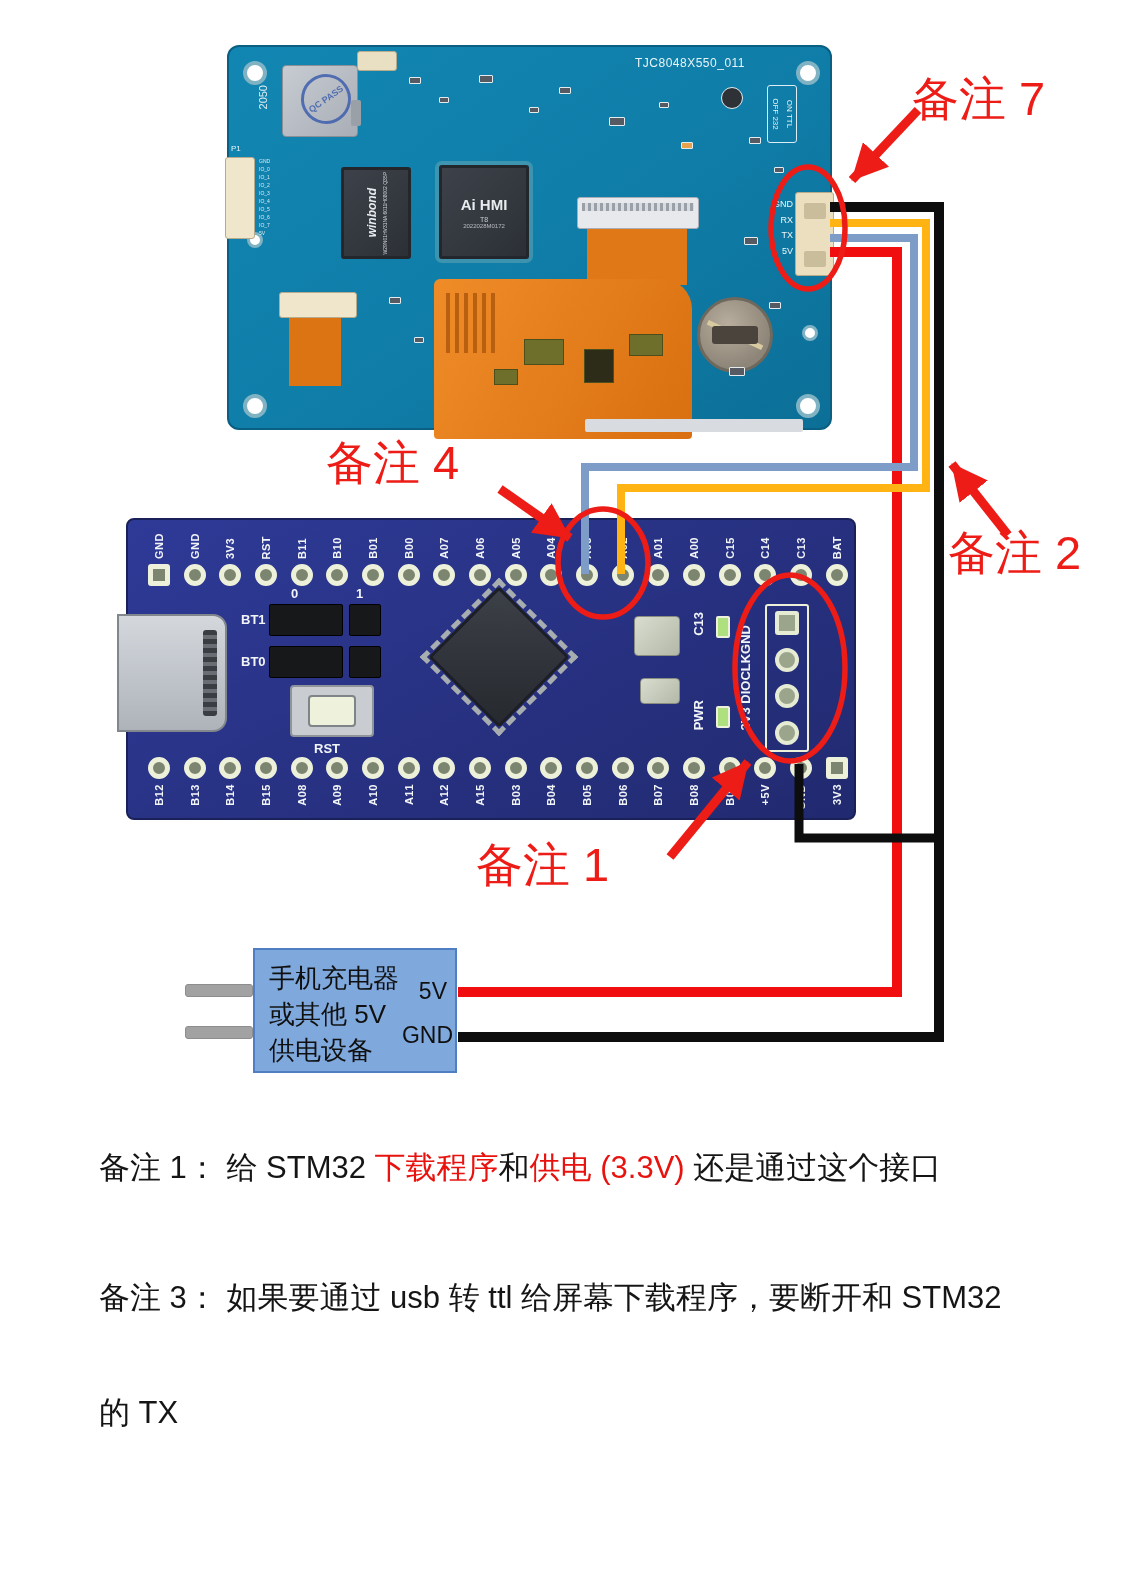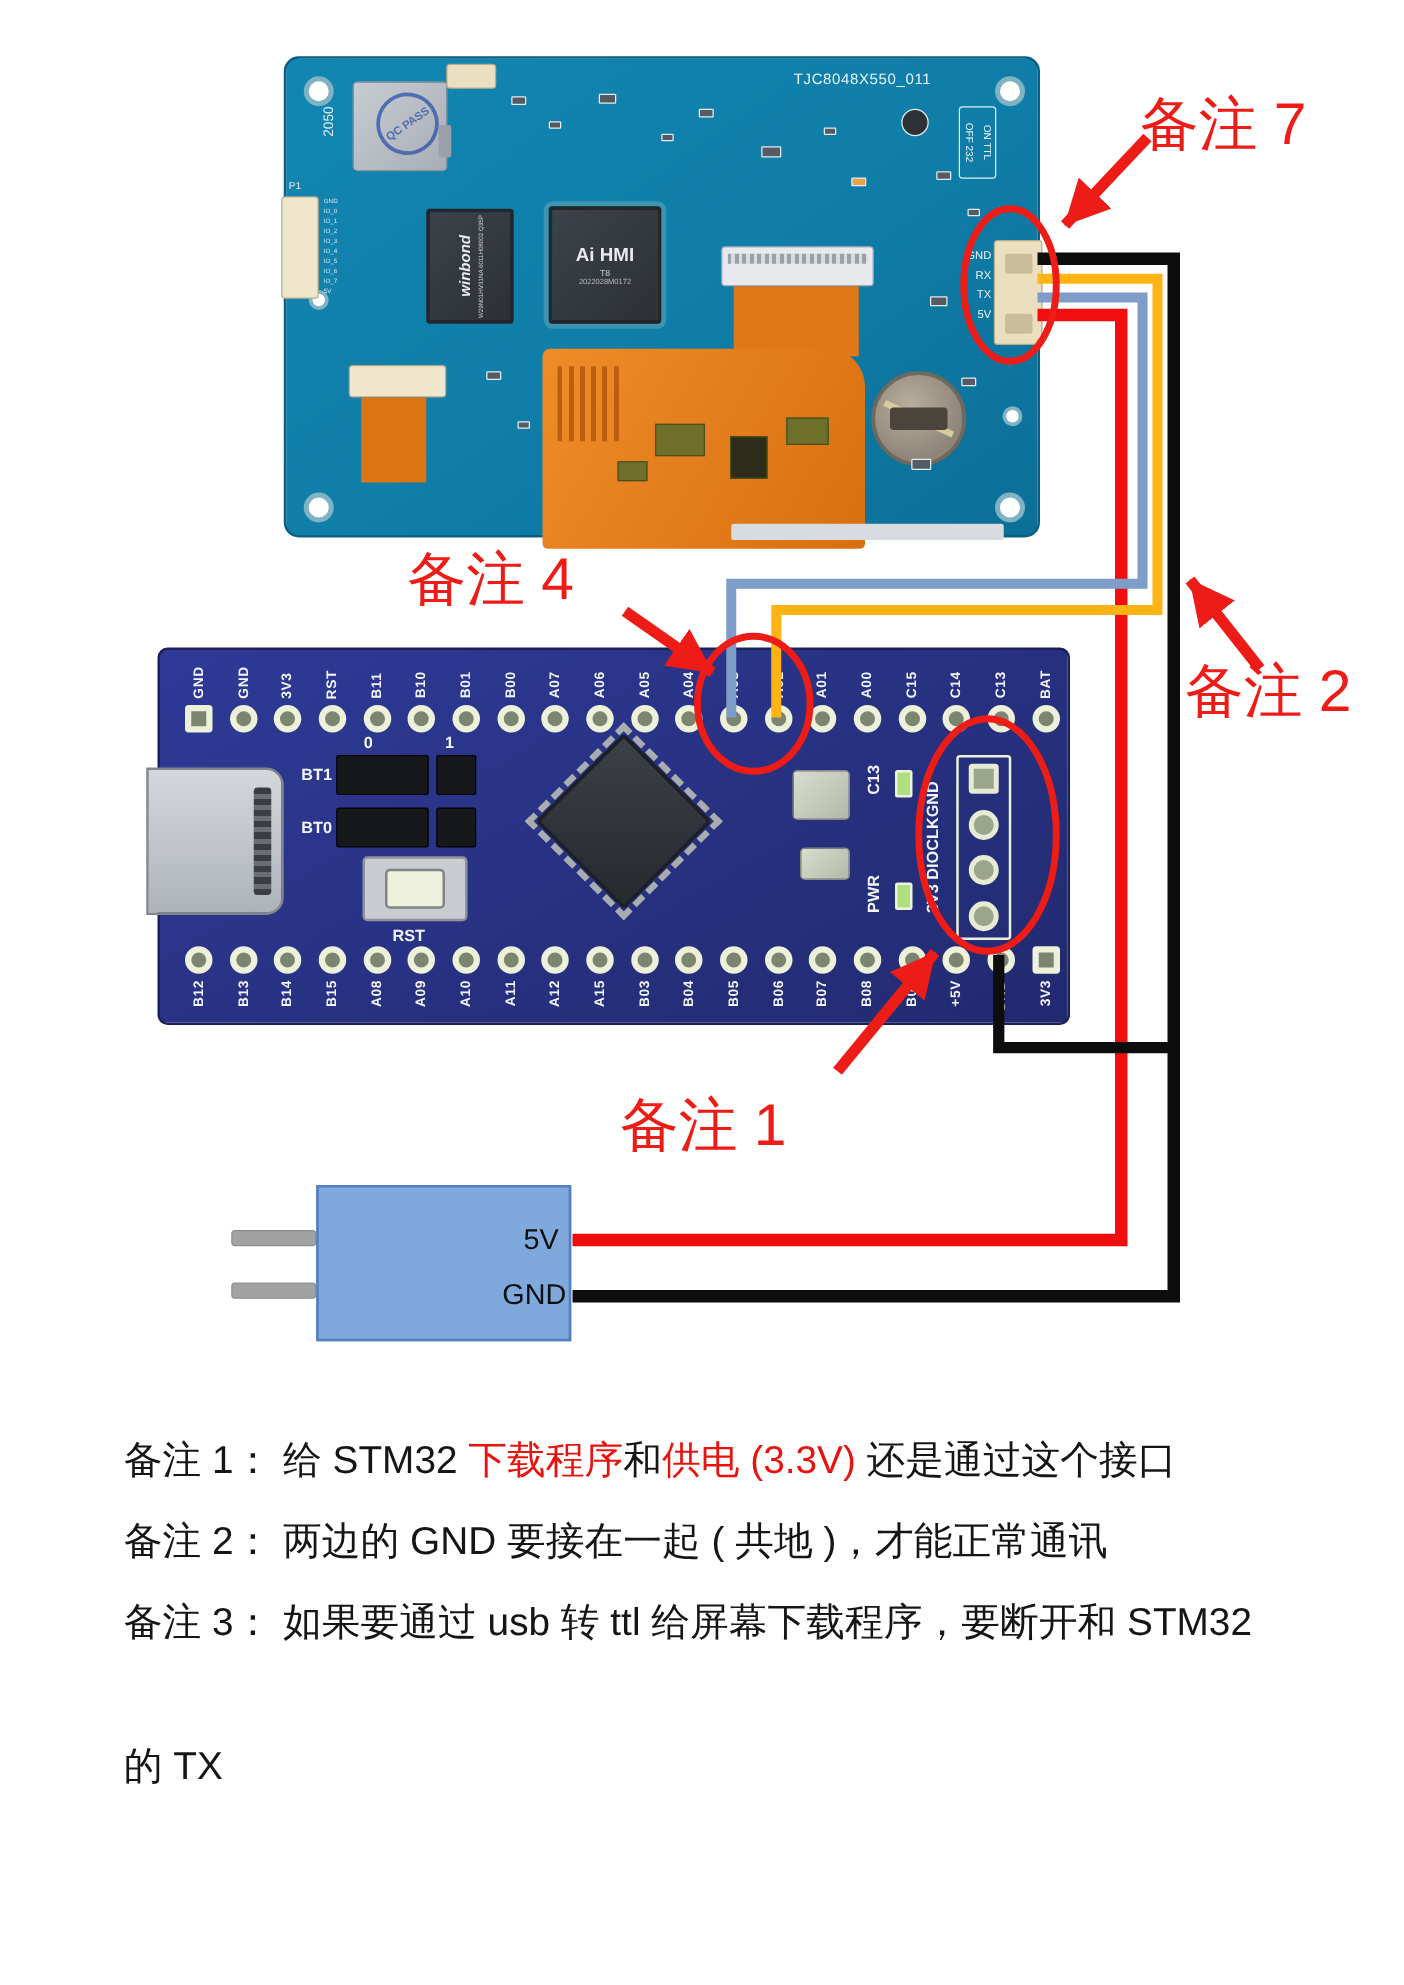--- a/index.html
+++ b/index.html
@@ -469,20 +469,25 @@
       <span class="swd-pad sq"></span>
       <span class="swd-pad"></span>
       <span class="swd-pad"></span>
       <span class="swd-pad"></span>
     </div>
   </div>
 
   <div class="prong" style="left:185px;top:984px;"></div>
   <div class="prong" style="left:185px;top:1026px;"></div>
   <div class="power-box">
+    <div class="power-title">
+      <div>手机充电器</div>
+      <div>或其他 5V</div>
+      <div>供电设备</div>
+    </div>
     <span class="power-pin" style="right:8px;top:28px;">5V</span>
     <span class="power-pin" style="right:2px;top:72px;">GND</span>
   </div>
 
   <svg class="overlay" width="1123" height="1588" viewBox="0 0 1123 1588">
     <defs>
       <marker id="ah" markerWidth="4" markerHeight="4" refX="3.9" refY="2" orient="auto" markerUnits="strokeWidth">
         <path d="M0,0 L4,2 L0,4 z" fill="#ed1c16"></path>
       </marker>
     </defs>
@@ -499,26 +504,25 @@
 
     <line x1="918" y1="110" x2="852" y2="180" stroke-width="9" marker-end="url(#ah)" stroke="#ed1c16"></line>
     <line x1="1008" y1="535" x2="952" y2="464" stroke-width="9" marker-end="url(#ah)" stroke="#ed1c16"></line>
     <line x1="500" y1="489" x2="570" y2="538" stroke-width="9" marker-end="url(#ah)" stroke="#ed1c16"></line>
     <line x1="670" y1="857" x2="748" y2="762" stroke-width="9" marker-end="url(#ah)" stroke="#ed1c16"></line>
   </svg>
 
   <div class="callout" style="left:912px;top:68px;">备注 7</div>
   <div class="callout" style="left:948px;top:522px;">备注 2</div>
   <div class="callout" style="left:326px;top:432px;">备注 4</div>
-  <div class="callout" style="left:496px;top:834px;margin-top:35px;">备注 1</div>
+  <div class="callout" style="left:476px;top:834px;">备注 1</div>
 
   <div class="note" style="top:1143px;">
     <span>备注 1： 给 STM32 </span><span class="red">下载程序</span><span>和</span><span class="red">供电 (3.3V)</span><span> 还是通过这个接口</span>
   </div>
-  <div class="note" style="top:1208px;">备注 2： 两边的 GND 要接在一起 ( 共地 )，才能正常通讯</div>
   <div class="note" style="top:1273px;">
     <div>备注 3： 如果要通过 usb 转 ttl 给屏幕下载程序，要断开和 STM32</div>
   </div>
   <div class="note" style="top:1388px;">
     <div>的 TX</div>
   </div>
 
 </div>
 
 </body></html>

